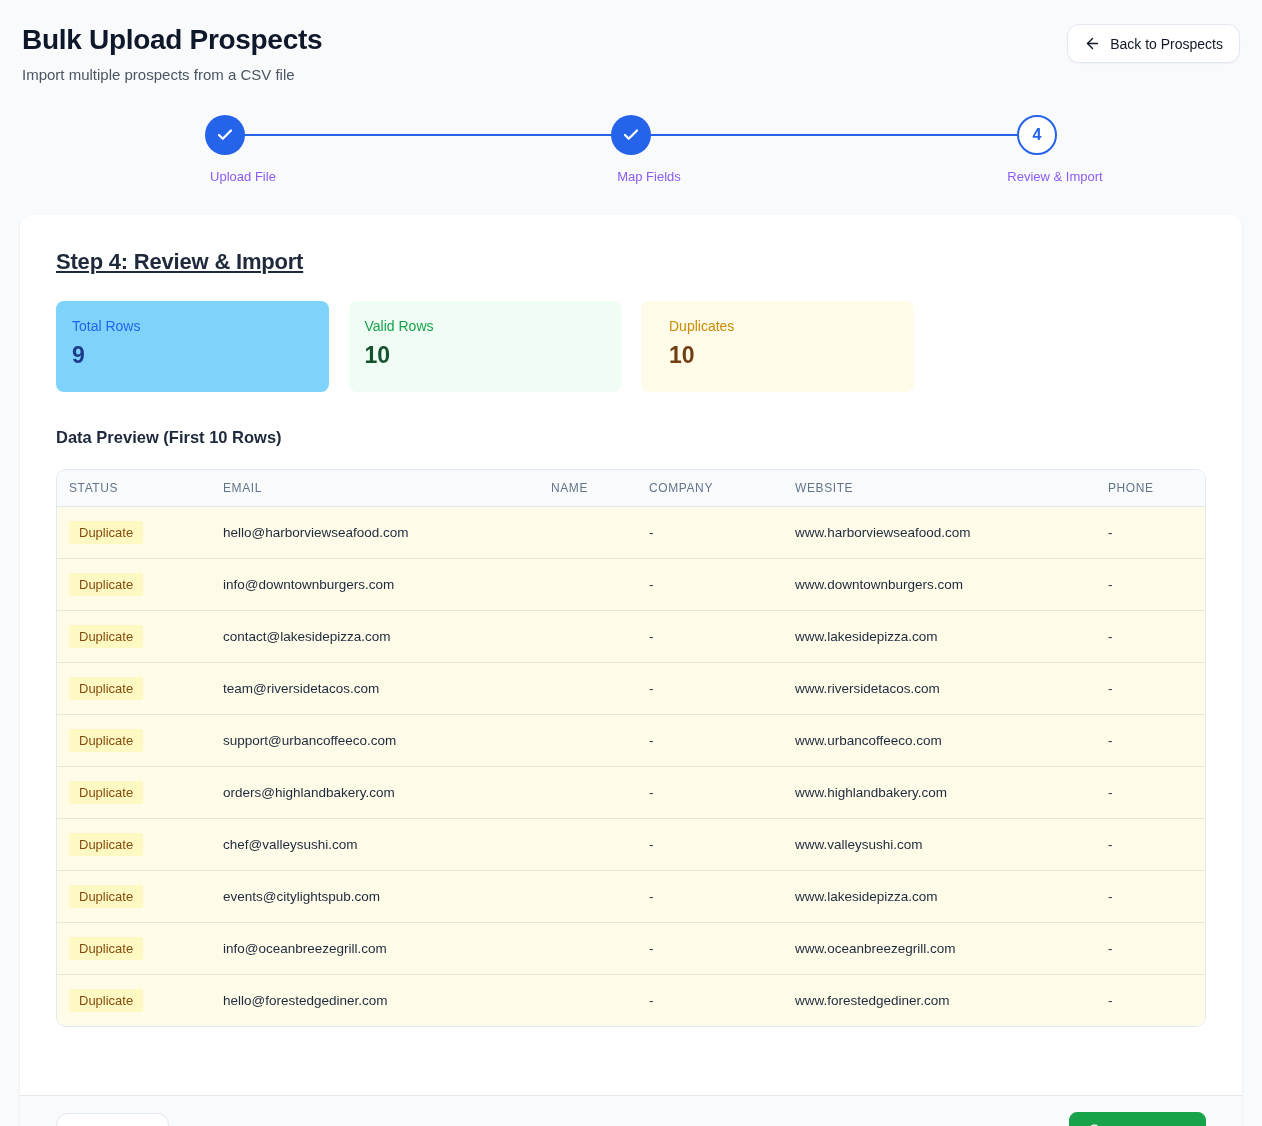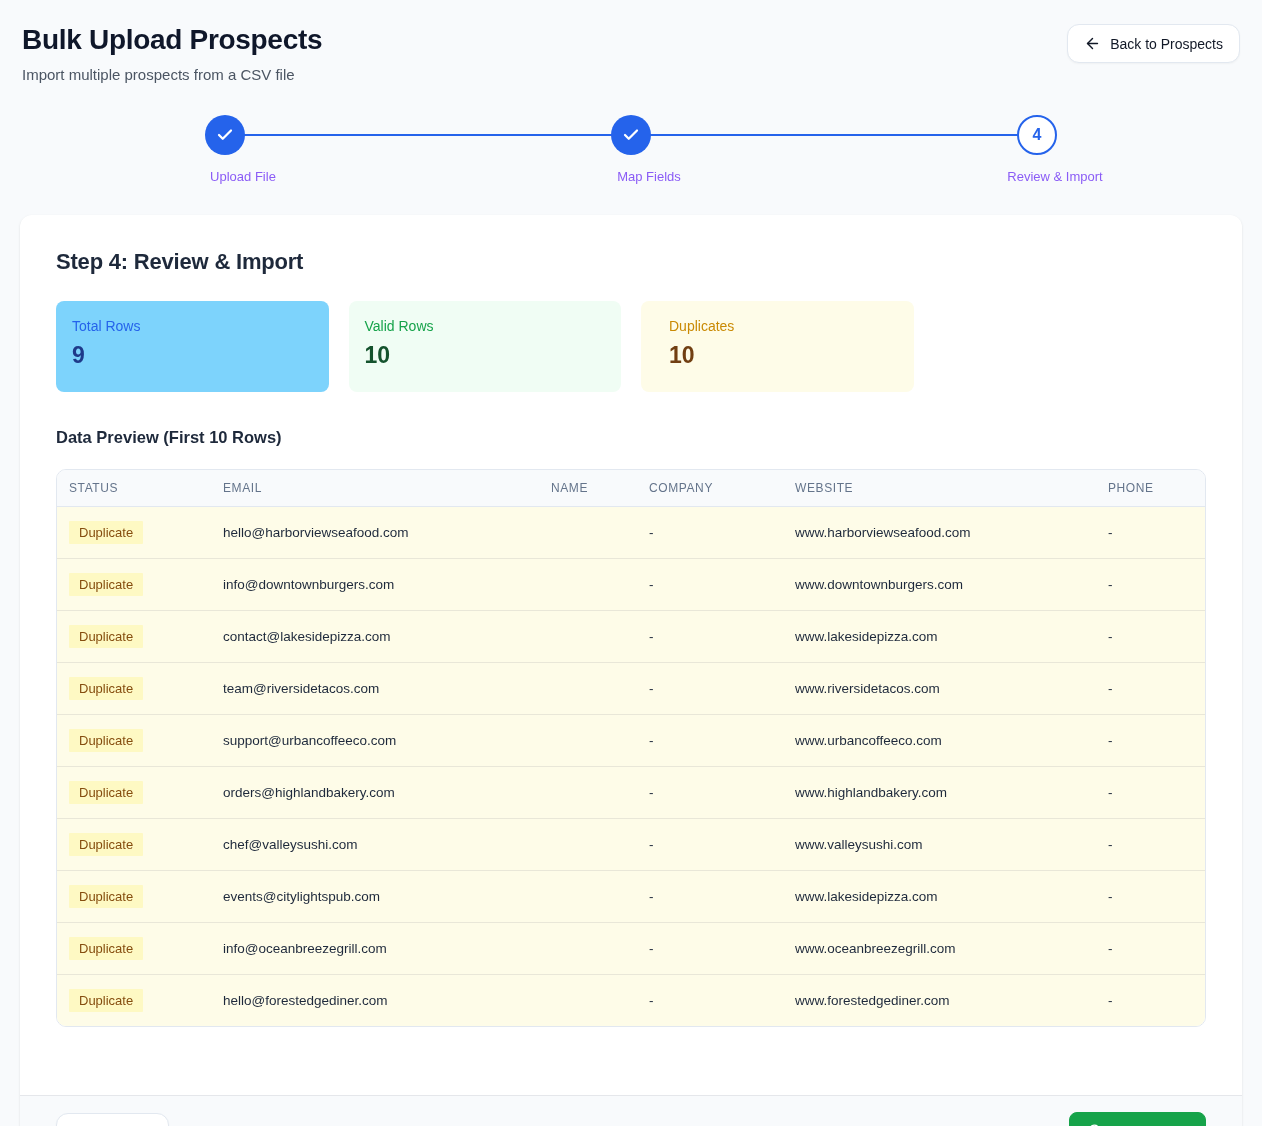--- a/index.html
+++ b/index.html
@@ -47,21 +47,21 @@
   .step-label { margin-top: 14px; font-size: 13px; color: #8b5cf6; margin-left: 36px; }
 
   
   .main-card {
     margin: 31px 20px 18px 20px;
     background: #ffffff; border-radius: 12px;
     box-shadow: 0 1px 3px rgba(0,0,0,0.08), 0 1px 2px rgba(0,0,0,0.04);
     overflow: hidden;
   }
   .card-body { padding: 34px 36px 68px 36px; }
-  .step-title { font-size: 22px; font-weight: 700; color: #1e293b; letter-spacing: -0.2px; }
+  .step-title { font-size: 22px; font-weight: 700; color: #1e293b; letter-spacing: -0.2px; text-decoration: underline; }
 
   
   .summary-grid { display: grid; grid-template-columns: repeat(4, 1fr); gap: 20px; margin-top: 26px; }
   .summary-card { border-radius: 8px; padding: 17px 16px; height: 91px; }
   .summary-label { font-size: 14px; font-weight: 500; }
   .summary-value { margin-top: 8px; font-size: 23px; font-weight: 700; }
   .theme-blue   { background: #7dd3fc; } .theme-blue .summary-label { color: #2563eb; } .theme-blue .summary-value { color: #1e3a8a; }
   .theme-green  { background: #f0fdf4; } .theme-green .summary-label { color: #16a34a; } .theme-green .summary-value { color: #14532d; }
   .theme-yellow { background: #fefce8; padding-left: 28px; } .theme-yellow .summary-label { color: #ca8a04; } .theme-yellow .summary-value { color: #713f12; }
   .theme-red    { background: #fef2f2; } .theme-red .summary-label { color: #dc2626; } .theme-red .summary-value { color: #7f1d1d; }

